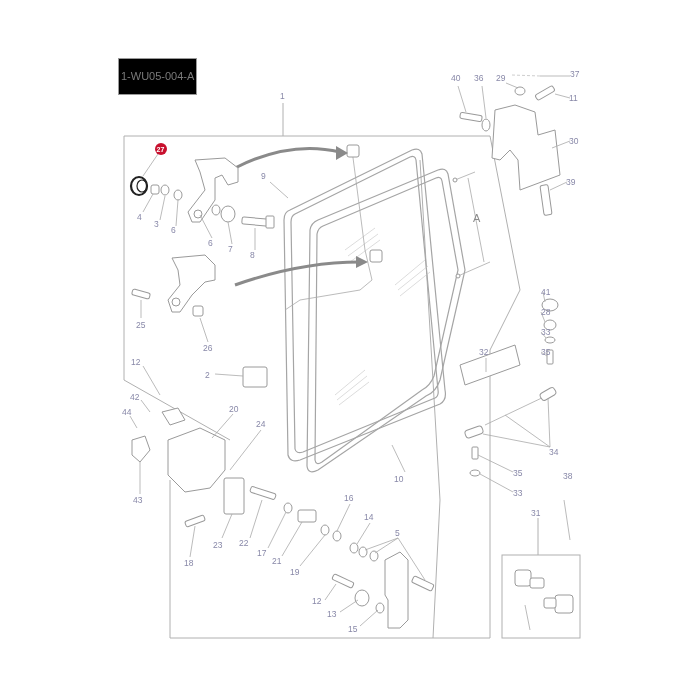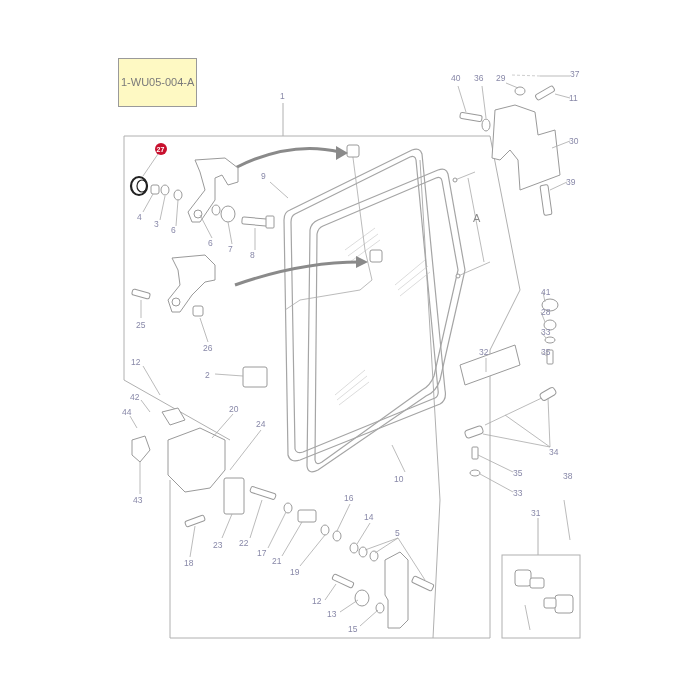--- a/index.html
+++ b/index.html
@@ -1,18 +1,18 @@
 <!DOCTYPE html>
 <html><head>
 <meta charset="utf-8">
 <style>
   html, body { margin:0; padding:0; background:#ffffff; }
   body { width:700px; height:700px; position:relative; overflow:hidden; font-family:"Liberation Sans", sans-serif; }
   #diagram { position:absolute; left:0; top:0; width:700px; height:700px; }
-  .ref-box { position:absolute; left:118px; top:58px; height:15px; padding:16px 2px; border:1px solid #9a9a9a; font-size:11px; line-height:15px; color:#7a7a7a; background:#fef9c3; }
+  .ref-box { position:absolute; left:118px; top:58px; height:15px; padding:10px 2px; border:1px solid #9a9a9a; font-size:11px; line-height:15px; color:#7a7a7a; background:#000000; }
   .lbl { font-family:"Liberation Sans", sans-serif; font-size:8.5px; fill:#8888a8; }
   .ln { stroke:#aaaaaa; stroke-width:0.8; fill:none; }
   .pt { stroke:#9a9a9a; stroke-width:1; fill:#fff; }
   .frm { stroke:#b0b0b0; stroke-width:1; fill:none; }
   .dash { stroke:#b8b8b8; stroke-width:0.7; fill:none; stroke-dasharray:3 2; }
   .glass { stroke:#a5a5a5; stroke-width:1.2; fill:none; }
   .arrow { stroke:#8a8a8a; stroke-width:3; fill:none; }
   .hatch { stroke:#c4c4c4; stroke-width:0.6; }
   .hl-badge { fill:#c8102e; }
   .hl-text { font-family:"Liberation Sans", sans-serif; font-size:7px; font-weight:bold; fill:#ffffff; }

